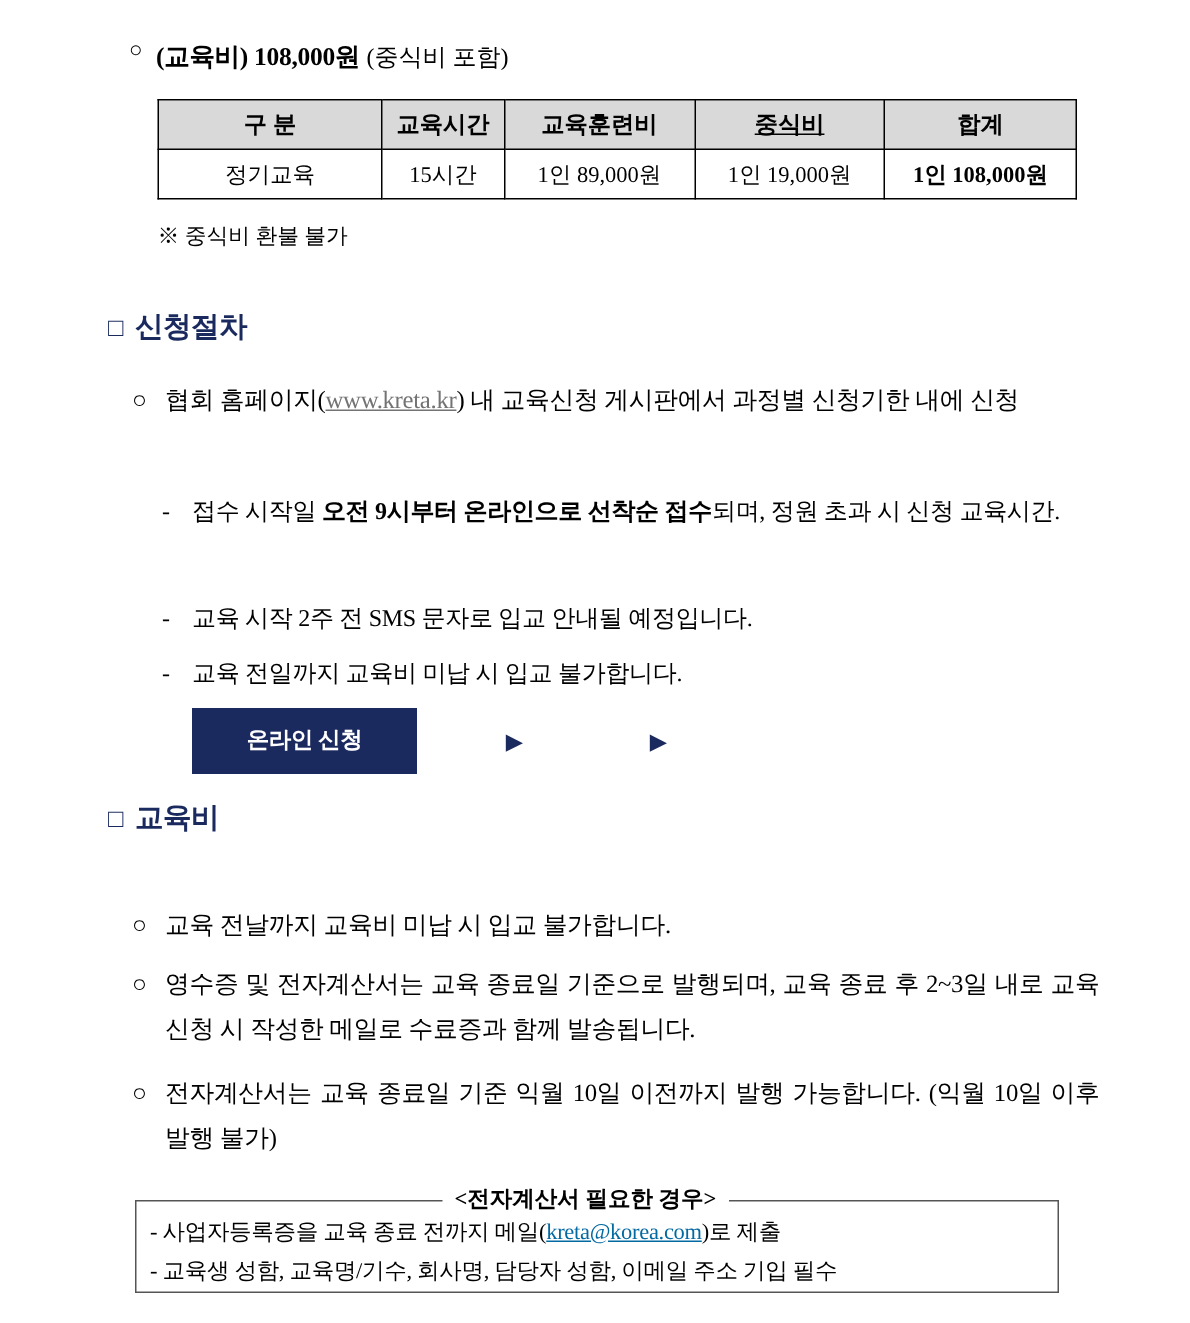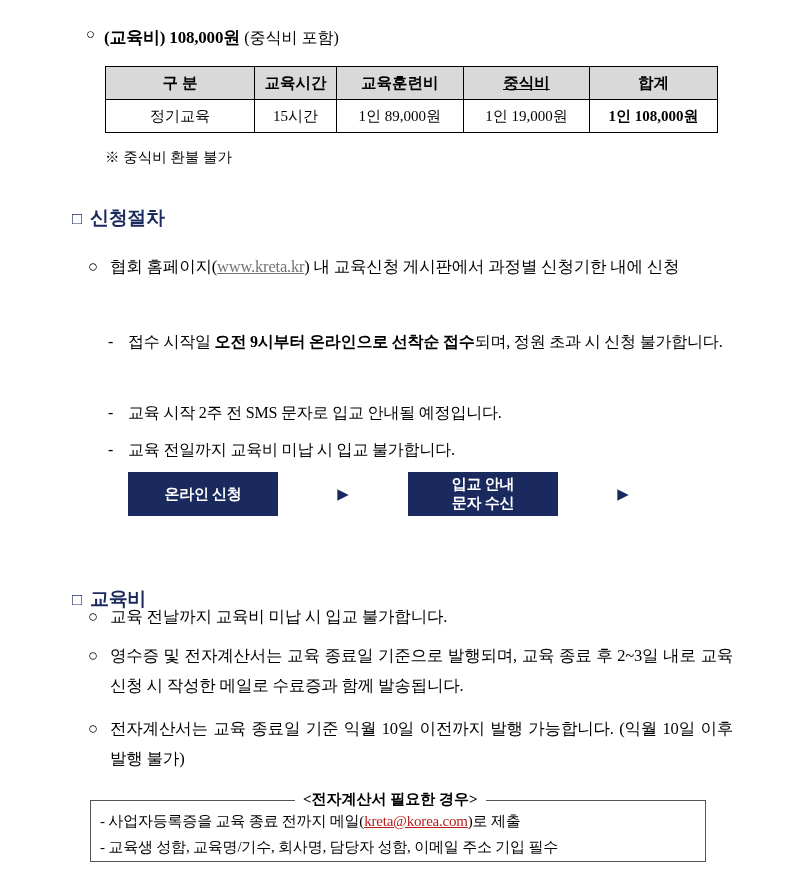--- a/index.html
+++ b/index.html
@@ -94,21 +94,21 @@
     color: #1b2a5e;
     letter-spacing: -0.3px;
   }
   .section-head .sq {
     color: #1b2a5e;
     font-weight: normal;
     margin-right: 8px;
     font-size: 17px;
   }
   #head-apply { top: 205px; }
-  #head-cost  { top: 586px; font-family: Liberation Serif, serif; }
+  #head-cost  { top: 532px; font-family: Liberation Serif, serif; }
 
   
   .para {
     position: absolute;
     font-size: 16.5px;
     line-height: 30px;
     letter-spacing: -0.2px;
   }
   .para .marker {
     position: absolute;
@@ -210,21 +210,21 @@
   }
   .bottom-line {
     position: absolute;
     left: 100px;
     font-size: 15px;
     letter-spacing: -0.2px;
   }
   #bl1 { top: 812px; }
   #bl2 { top: 838px; }
   .mail-link {
-    color: #b91c1c;
+    color: #0369a1;
     text-decoration: underline;
   }
 </style>
 </head>
 <body>
 
 <div class="page">
 
   <div class="row-edu-fee">
     <span class="bullet-o">○</span><span class="label">(교육비) 108,000원</span> <span class="sub">(중식비 포함)</span>
@@ -257,42 +257,36 @@
     <span class="sq">□</span><span>신청절차</span>
   </div>
 
   <div class="para" id="p-homepage">
     <span class="marker">○</span>
     <span class="body"><span>협회  홈페이지(</span><span class="url">www.kreta.kr</span><span>)  내  교육신청  게시판에서  과정별 신청기한 내에 신청</span></span>
   </div>
 
   <div class="sub-para" id="p-first-come">
     <span class="marker">-</span>
-    <span class="body"><span>접수 시작일 </span><span class="bold">오전 9시부터 온라인으로 선착순 접수</span><span>되며, 정원 초과 시 신청 불가합니다.</span></span>
+    <span class="body"><span>접수 시작일 </span><span class="bold">오전 9시부터 온라인으로 선착순 접수</span><span>되며, 정원 초과 시 신청 교육시간.</span></span>
   </div>
 
   <div class="sub-para" id="p-sms">
     <span class="marker">-</span>
     <span class="body">교육 시작 2주 전 SMS 문자로 입교 안내될 예정입니다.</span>
   </div>
 
   <div class="sub-para" id="p-unpaid">
     <span class="marker">-</span>
     <span class="body">교육 전일까지 교육비 미납 시 입교 불가합니다.</span>
   </div>
 
   <div class="flow">
     <div class="flow-box fb1">온라인 신청</div>
     <div class="arrow">▶</div>
-    <div class="flow-box fb2">
-      <span>
-        <span>입교 안내</span><br>
-        <span>문자 수신</span>
-      </span>
-    </div>
     <div class="arrow">▶</div>
   </div>
 
   <div class="section-head" id="head-cost">
     <span class="sq">□</span><span>교육비</span>
   </div>
 
   <div class="para" id="p-cost-1">
     <span class="marker">○</span>
     <span class="body">교육 전날까지 교육비 미납 시 입교 불가합니다.</span>

